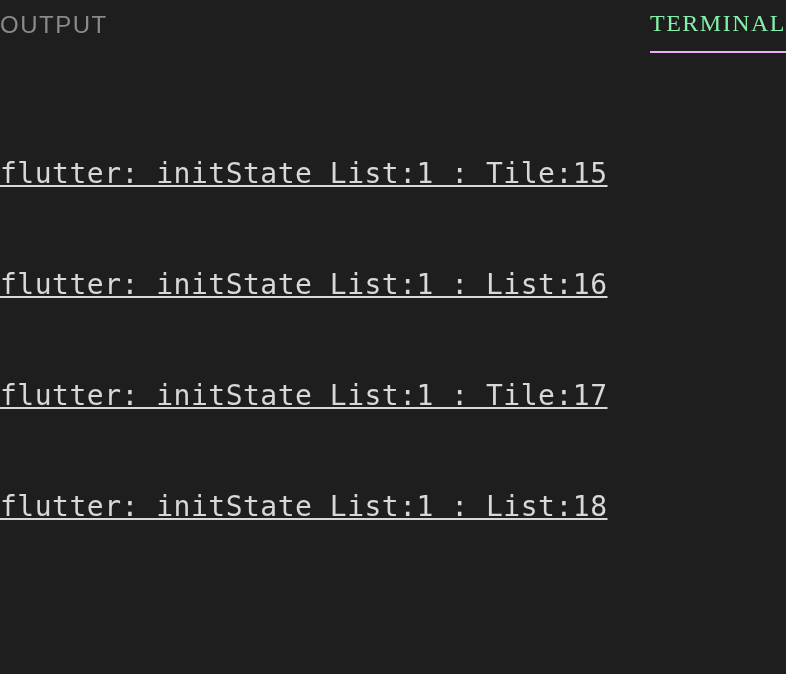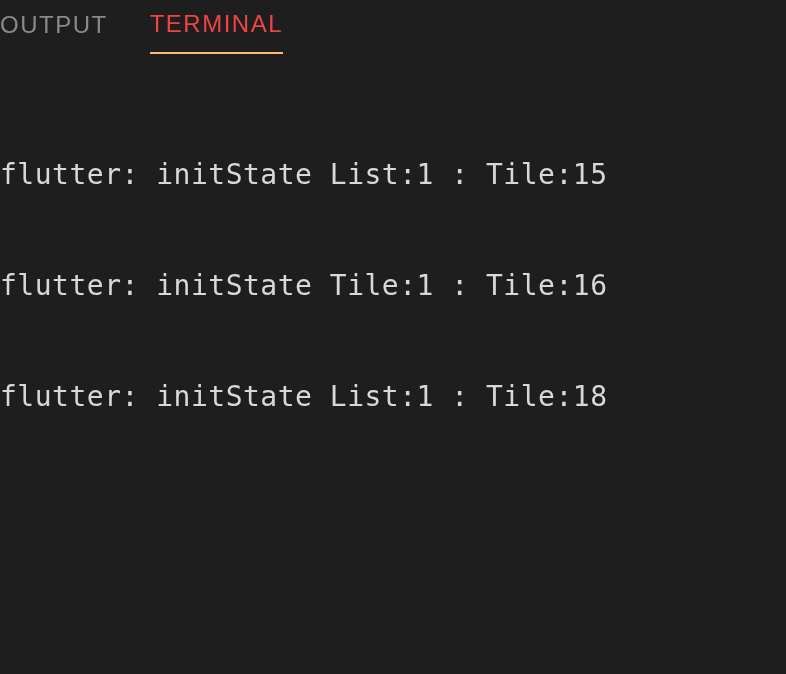--- a/index.html
+++ b/index.html
@@ -1,15 +1,15 @@
 <!DOCTYPE html>
 <html><head>
 <meta charset="utf-8">
 <style>
-  * { margin: 0; padding: 0; box-sizing: border-box; }
+  * { margin: 0; padding: 0; box-sizing: border-box; justify-content: space-between; }
   html, body {
     width: 786px;
     height: 674px;
     background: #1e1e1e;
     font-family: -apple-system, BlinkMacSystemFont, "Segoe UI", sans-serif;
     overflow: hidden;
   }
   .panel {
     display: flex;
     flex-direction: column;
@@ -27,22 +27,23 @@
     font-size: 24px;
     letter-spacing: 1.5px;
     font-weight: 400;
     cursor: pointer;
     display: flex;
     align-items: center;
     gap: 10px;
     padding-bottom: 14px;
   }
   .tab.active {
-    color: #ef4444;
-    border-bottom: 2px solid #fdba74;
+    color: #86efac;
+    border-bottom: 2px solid #f0abfc;
+    font-family: Liberation Serif, serif;
   }
   .badge {
     display: inline-flex;
     align-items: center;
     justify-content: center;
     min-width: 34px;
     height: 34px;
     border-radius: 17px;
     background: #4d4d4d;
     color: #e8e8e8;
@@ -52,40 +53,41 @@
   .terminal {
     flex: 1;
     padding: 28px 0 0 0;
     font-family: "SF Mono","Menlo","Consolas",monospace;
     font-size: 28px;
     line-height: 37px;
     color: #d8d8d8;
     white-space: pre;
     letter-spacing: 0.5px;
   }
-  .line { display: block; }
+  .line { display: block; text-decoration: underline; }
 </style>
 </head>
 <body>
 
 <div class="panel">
 
   <div class="tabbar">
     <div class="tab">
       <span>OUTPUT</span>
     </div>
     <div class="tab active">
       <span>TERMINAL</span>
     </div>
   </div>
 
   <div class="terminal">
     <span class="line">flutter: initState List:1 : Tile:15</span>
-    <span class="line">flutter: initState Tile:1 : Tile:16</span>
-    <span class="line">flutter: initState List:1 : Tile:18</span>
+    <span class="line">flutter: initState List:1 : List:16</span>
+    <span class="line">flutter: initState List:1 : Tile:17</span>
+    <span class="line">flutter: initState List:1 : List:18</span>
     
     
     
     
     
     
     
     
     
     

